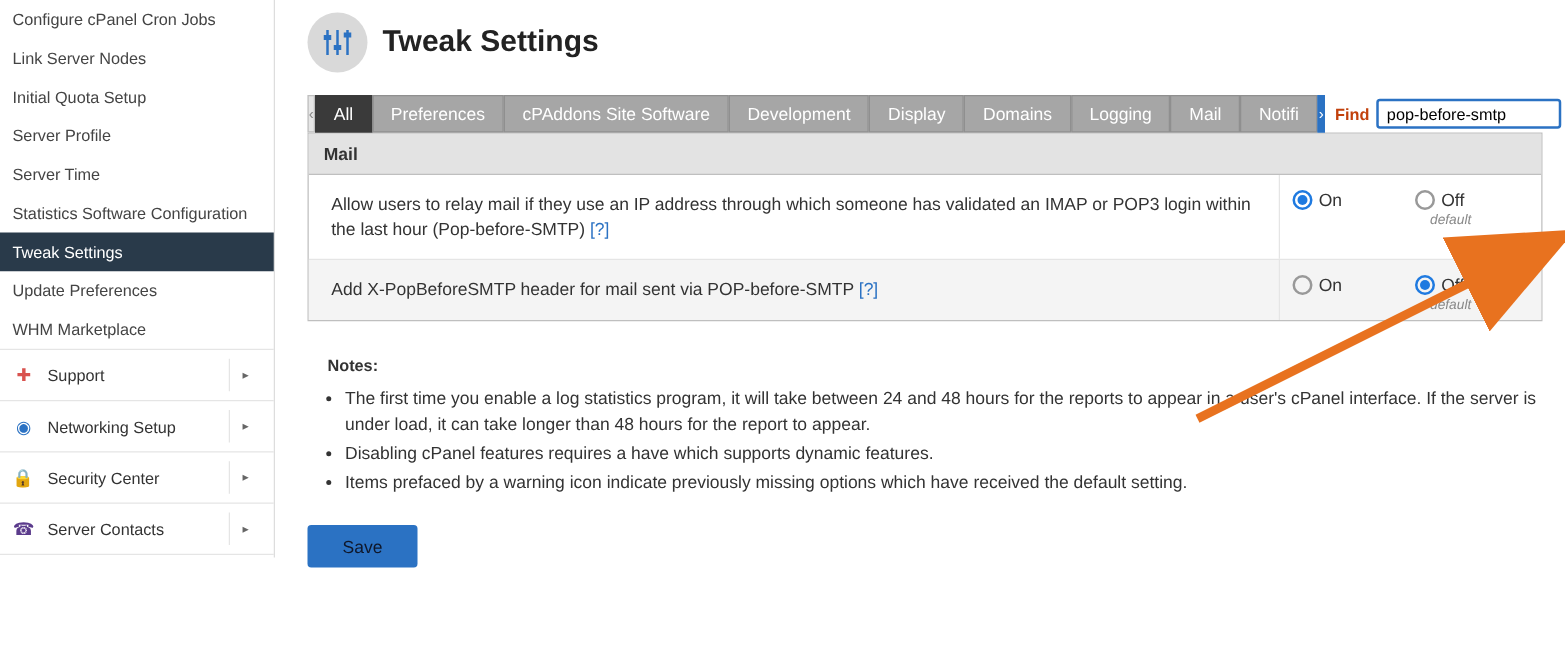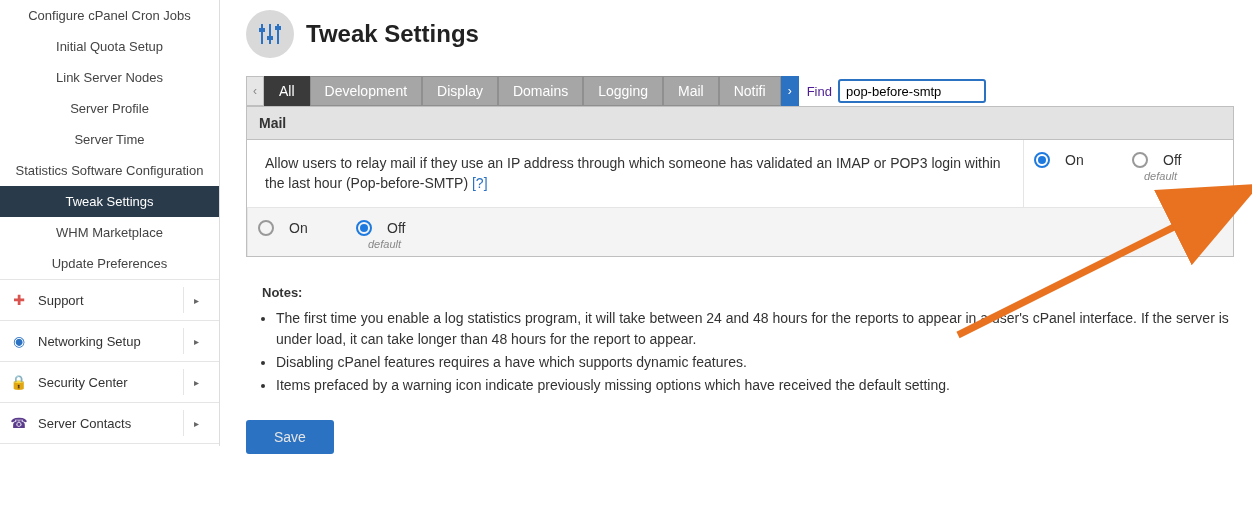--- a/index.html
+++ b/index.html
@@ -1,70 +1,70 @@
 <!DOCTYPE html>
 <html><head>
 <meta charset="utf-8">
 <style>
 * { box-sizing: border-box; margin: 0; padding: 0; }
 body { font-family: -apple-system, BlinkMacSystemFont, "Segoe UI", Arial, sans-serif; font-size: 14px; color: #333; background: #fff; width: 1252px; height: 528px; overflow: hidden; position: relative; }
-.sidebar { width: 220px; height: 446px; float: left; border-right: 1px solid #ddd; overflow-y: auto; text-align: center; }
+.sidebar { width: 220px; height: 446px; float: left; border-right: 1px solid #ddd; overflow-y: auto; }
 .nav-item { padding: 8px 10px; color: #444; cursor: pointer; font-size: 13px; }
 .nav-item.active { background: #293a4a; color: #fff; }
 .nav-group { display: flex; align-items: center; padding: 7px 10px; border-top: 1px solid #e5e5e5; font-size: 13px; cursor: pointer; position: relative; }
 .nav-group .gicon { width: 18px; height: 18px; margin-right: 10px; flex-shrink: 0; display: inline-flex; align-items: center; justify-content: center; }
 .nav-group .arrow { margin-left: auto; width: 26px; height: 26px; display: flex; align-items: center; justify-content: center; border-left: 1px solid #e5e5e5; color: #666; font-size: 10px; }
 .main { margin-left: 220px; padding: 10px 18px 18px 26px; position: relative; }
 .page-head { display: flex; align-items: center; gap: 12px; margin-bottom: 18px; }
 .page-icon { width: 48px; height: 48px; border-radius: 50%; background: #d9d9d9; display: flex; align-items: center; justify-content: center; }
 .page-title { font-size: 24px; font-weight: 700; color: #222; }
 .tabs-row { display: flex; align-items: stretch; gap: 0; margin-bottom: 0; }
 .tab-scroll { width: 18px; background: #e6e6e6; border: 1px solid #bfbfbf; display: flex; align-items: center; justify-content: center; font-size: 12px; color: #888; cursor: pointer; }
 .tab-scroll.right { background: #2b72c3; color: #fff; border-color: #2b72c3; }
 .tabs { display: flex; flex: 0 0 auto; }
 .tab { padding: 6px 14px; background: #a6a6a6; color: #fff; border: 1px solid #8f8f8f; cursor: pointer; font-size: 14px; white-space: nowrap; }
 .tab.active { background: #3a3a3a; border-color: #3a3a3a; }
 .find-wrap { display: flex; align-items: center; margin-left: 8px; gap: 6px; }
-.find-label { font-size: 13px; color: #4c1d95; }
+.find-label { font-size: 13px; color: #c2410c; font-weight: bold; }
 .find-input { border: 2px solid #2b72c3; border-radius: 3px; padding: 3px 6px; font-size: 13px; width: 148px; height: 24px; background: #fff; }
 .panel { border: 1px solid #bfbfbf; margin-top: 0; }
 .panel-head { background: #e3e3e3; border-bottom: 1px solid #bfbfbf; padding: 8px 12px; font-weight: 700; font-size: 14px; }
 .row { display: flex; border-bottom: 1px solid #e5e5e5; }
 .row:last-child { border-bottom: none; }
 .row.alt { background: #f4f4f4; }
 .row .desc { flex: 1; padding: 14px 18px; font-size: 14px; line-height: 1.4; color: #333; }
 .row .desc a { color: #2b72c3; text-decoration: none; }
 .row .opts { width: 210px; border-left: 1px solid #e5e5e5; padding: 12px 10px 6px; display: flex; gap: 18px; align-items: flex-start; justify-content: flex-start; position: relative; }
 .opt { display: flex; flex-direction: column; align-items: flex-start; gap: 2px; width: 80px; }
-.opt-top { display: flex; align-items: flex-start; gap: 15px; }
+.opt-top { display: flex; align-items: flex-start; gap: 5px; }
 .radio { width: 16px; height: 16px; border-radius: 50%; border: 2px solid #999; display: inline-block; position: relative; flex-shrink: 0; }
 .radio.checked { border-color: #1f7ae0; }
 .radio.checked::after { content: ""; width: 8px; height: 8px; border-radius: 50%; background: #1f7ae0; position: absolute; top: 2px; left: 2px; }
 .opt-label { font-size: 14px; color: #333; }
 .opt-default { font-size: 11px; color: #888; font-style: italic; margin-left: 12px; }
 .notes-head { font-weight: 700; font-size: 13px; margin: 28px 16px 8px; }
 .notes-list { margin-left: 30px; font-size: 14px; line-height: 1.5; color: #333; }
 .notes-list li { margin-bottom: 2px; }
-.save-btn { margin-top: 22px; background: #2b72c3; color: #e5e5e5; border: none; padding: 9px 28px; font-size: 14px; border-radius: 3px; cursor: pointer; }
+.save-btn { margin-top: 22px; background: #2b72c3; color: #0f172a; border: none; padding: 9px 28px; font-size: 14px; border-radius: 3px; cursor: pointer; }
 .arrow-annot { position: absolute; left: 730px; top: 160px; pointer-events: none; z-index: 10; }
 </style>
 </head>
 <body>
 
 <div class="sidebar">
   <div id="plain-nav">
       <div class="nav-item">Configure cPanel Cron Jobs</div>
+      <div class="nav-item">Link Server Nodes</div>
       <div class="nav-item">Initial Quota Setup</div>
-      <div class="nav-item">Link Server Nodes</div>
       <div class="nav-item">Server Profile</div>
       <div class="nav-item">Server Time</div>
       <div class="nav-item">Statistics Software Configuration</div>
       <div class="nav-item active">Tweak Settings</div>
+      <div class="nav-item">Update Preferences</div>
       <div class="nav-item">WHM Marketplace</div>
-      <div class="nav-item">Update Preferences</div>
     </div>
   <div id="group-nav">
       <div class="nav-group">
         <span class="gicon" style="color:#d9534f;font-size:14px;">✚</span>
         <span>Support</span>
         <span class="arrow">▸</span>
       </div>
       <div class="nav-group">
         <span class="gicon" style="color:#2b72c3;font-size:14px;">◉</span>
         <span>Networking Setup</span>
@@ -105,20 +105,22 @@
         <rect x="19" y="6" width="6" height="4" fill="#2b72c3"></rect>
       </svg>
     </div>
     <h1 class="page-title">Tweak Settings</h1>
   </div>
 
   <div class="tabs-row">
     <div class="tab-scroll">‹</div>
     <div class="tabs" id="tabs">
         <div class="tab active">All</div>
+        <div class="tab">Preferences</div>
+        <div class="tab">cPAddons Site Software</div>
         <div class="tab">Development</div>
         <div class="tab">Display</div>
         <div class="tab">Domains</div>
         <div class="tab">Logging</div>
         <div class="tab">Mail</div>
         <div class="tab">Notifi</div>
       </div>
     <div class="tab-scroll right">›</div>
     <div class="find-wrap">
       <span class="find-label">Find</span>
@@ -141,20 +143,21 @@
             <div class="opt">
               <div class="opt-top">
                 <span class="radio"></span>
                 <span class="opt-label">Off</span>
               </div>
               <span class="opt-default">default</span>
             </div>
           </div>
         </div>
         <div class="row alt">
+          <div class="desc">Add X-PopBeforeSMTP header for mail sent via POP-before-SMTP <a href="#">[?]</a></div>
           <div class="opts">
             <div class="opt">
               <div class="opt-top">
                 <span class="radio"></span>
                 <span class="opt-label">On</span>
               </div>
             </div>
             <div class="opt">
               <div class="opt-top">
                 <span class="radio checked"></span>

